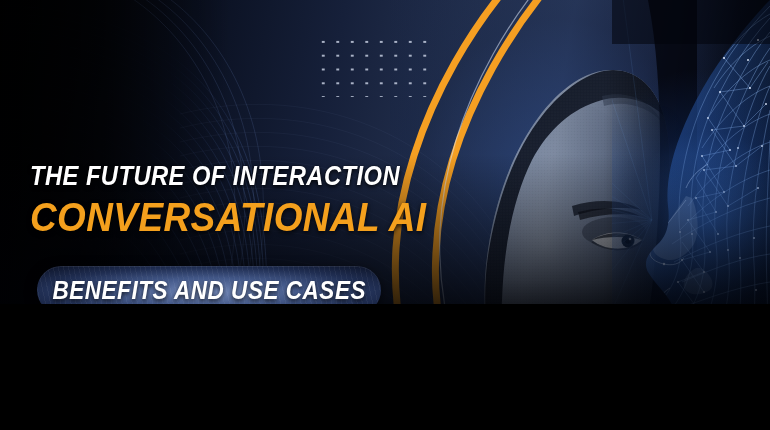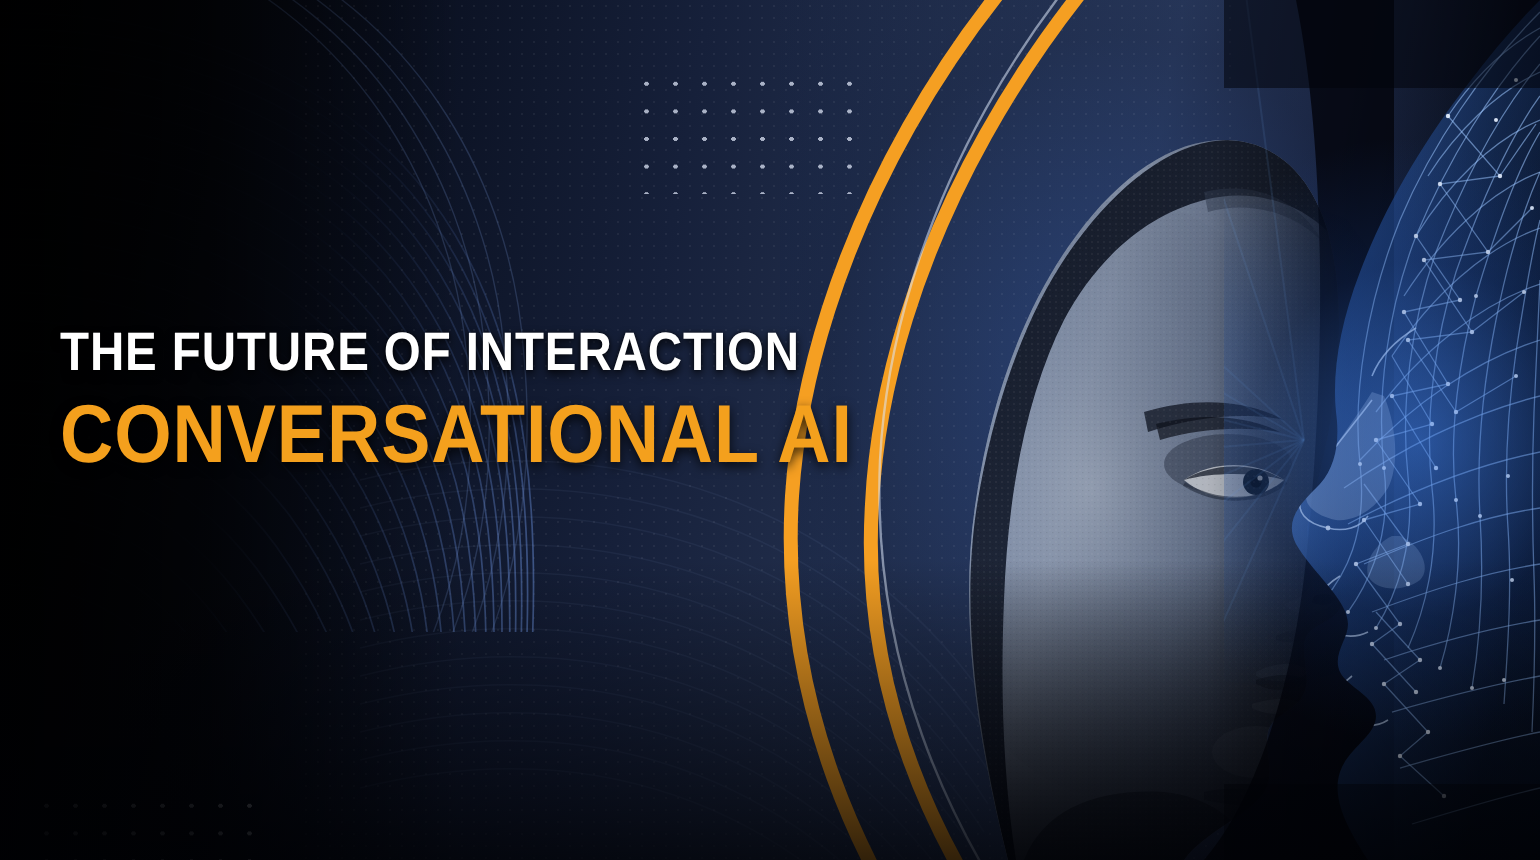--- a/index.html
+++ b/index.html
@@ -1,20 +1,20 @@
 <!DOCTYPE html>
 <html><head>
 <meta charset="utf-8">
 <style>
   html,body{margin:0;padding:0;background:#000;}
   body{width:770px;height:430px;overflow:hidden;
        font-family:"Liberation Sans","DejaVu Sans",sans-serif;}
 
-  #banner{position:relative;width:770px;height:430px;overflow:hidden;
-          background:#05060b;}
+  #banner{position:relative;width:770px;height:304px;overflow:hidden;
+          background:#05060b;font-style:italic;}
 
   
   .bg-base{position:absolute;inset:0;
     background:linear-gradient(100deg,
       #000205 0%, #04060d 10%, #0a1020 24%,
       #16203a 42%, #24314f 58%, #2b3a5c 70%,
       #1d2742 80%, #070b16 90%, #010204 100%);}
 
   .bg-glow-right{position:absolute;right:-40px;top:-60px;width:420px;height:560px;
     background:radial-gradient(ellipse at 40% 45%, rgba(42,78,150,.45) 0%, rgba(18,34,70,.25) 40%, rgba(0,0,0,0) 72%);}
@@ -421,14 +421,18 @@
   </svg>
 
   <div class="bg-vignette-left"></div>
   <div class="bg-vignette-bottom"></div>
 
   <div class="copy">
     <div class="kicker">THE FUTURE OF INTERACTION</div>
     <div class="headline">CONVERSATIONAL AI</div>
   </div>
 
+  <div class="pill">
+    <div class="pill-texture"></div>
+    <div class="pill-label">BENEFITS AND USE CASES</div>
+  </div>
 
 </div>
 
 </body></html>

